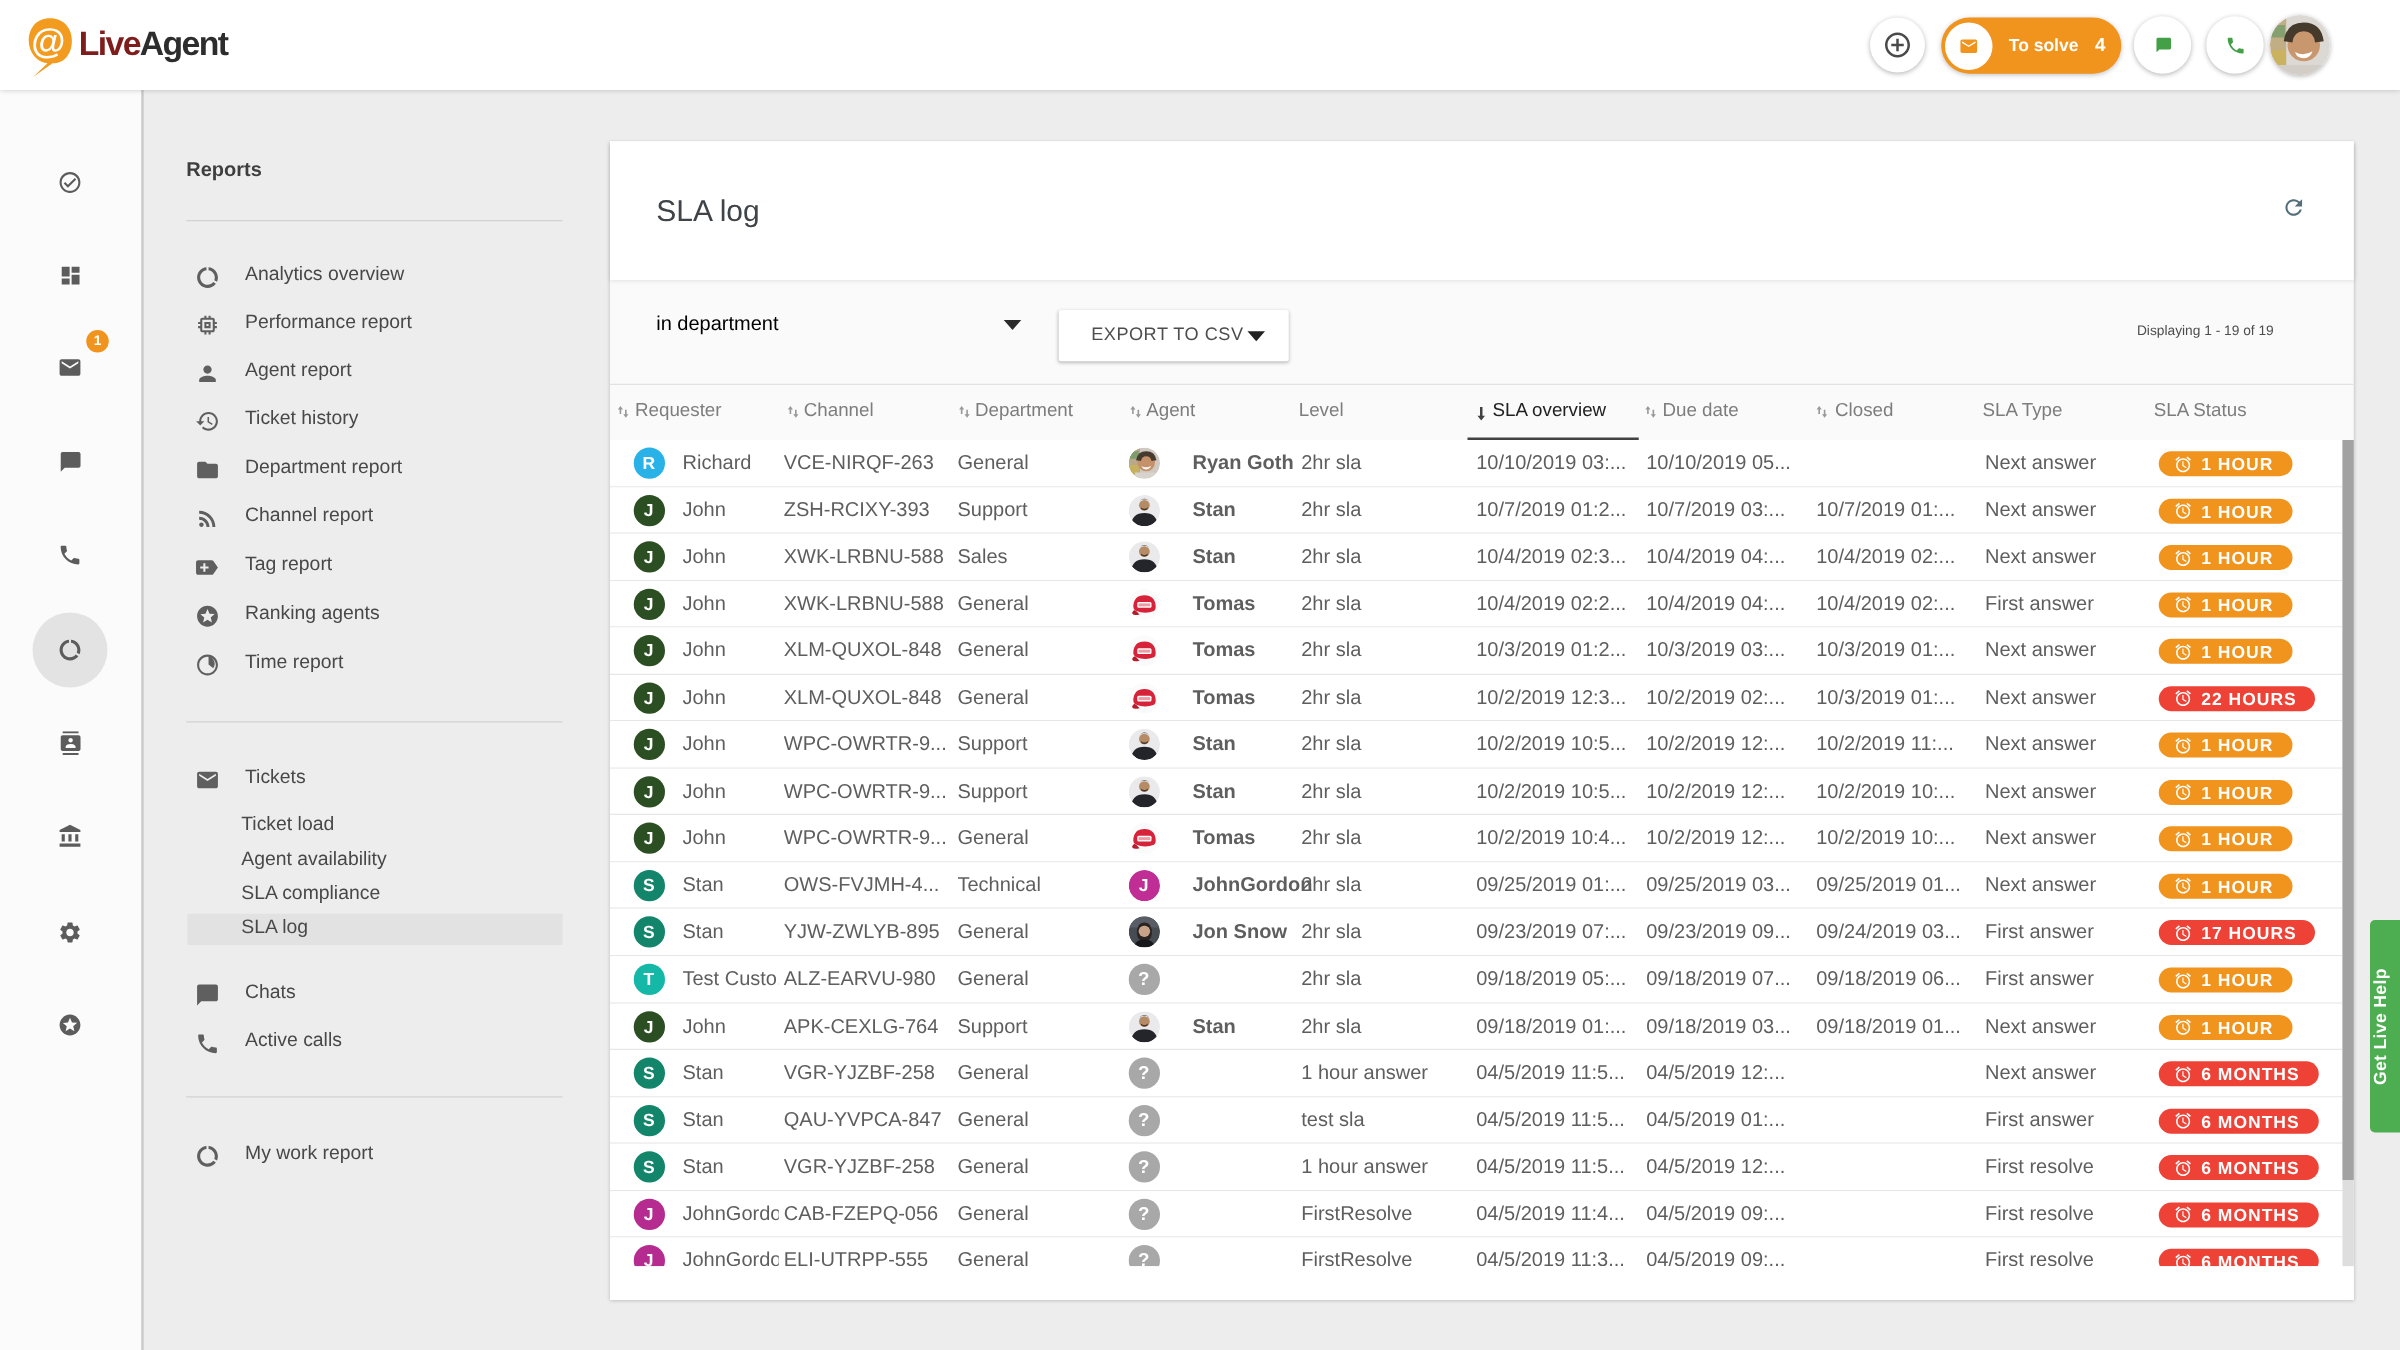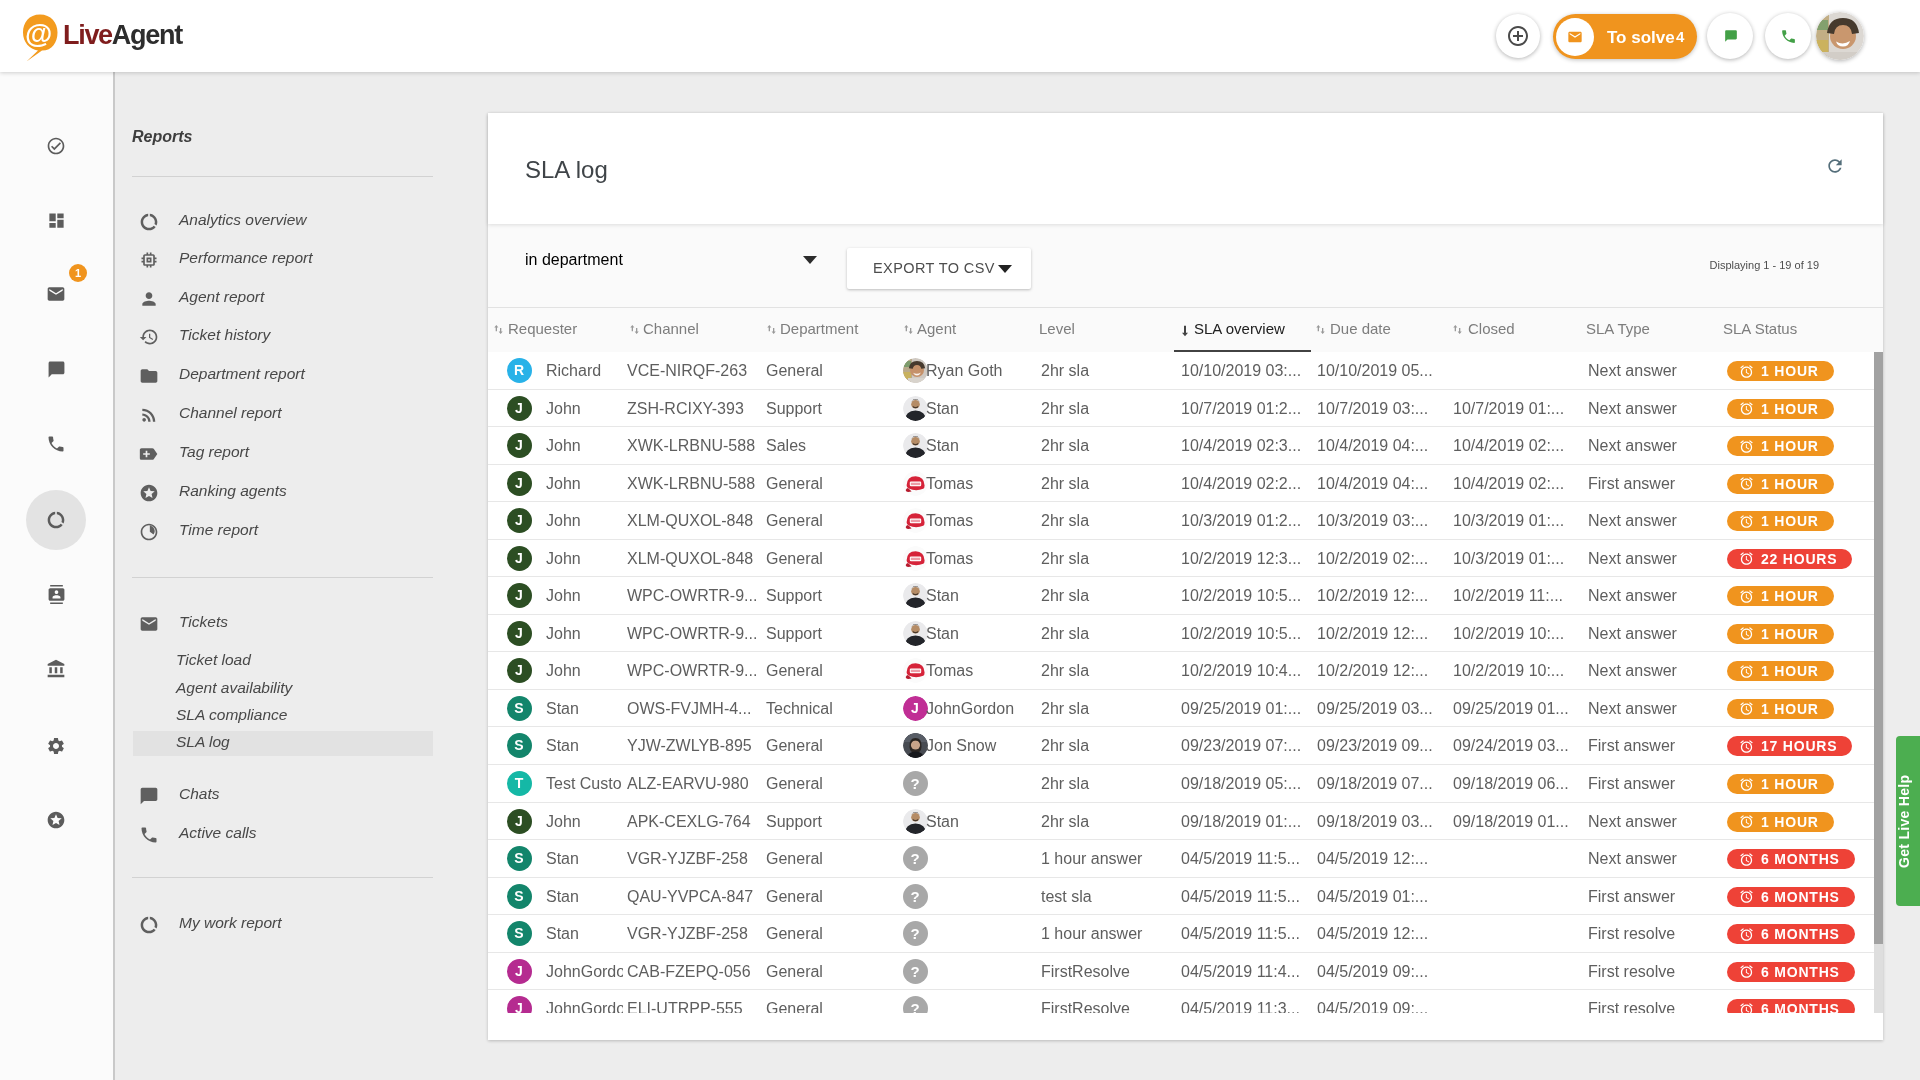--- a/index.html
+++ b/index.html
@@ -15,33 +15,33 @@
 .cbtn { position:absolute; border-radius:50%; background:#fff; box-shadow:0 1px 4px rgba(0,0,0,.3); }
 .plusbtn { left:1496px; top:14px; width:44px; height:44px; }
 .plusbtn svg { margin:10px auto; }
 .chatbtn { left:1707px; top:13px; width:46px; height:46px; }
 .phonebtn { left:1765px; top:13px; width:46px; height:46px; }
 .avbtn { left:1816px; top:12px; width:48px; height:48px; overflow:hidden; }
 .pill { position:absolute; left:1553px; top:14px; width:144px; height:45px; background:#f0941e;
   border-radius:23px; box-shadow:0 1px 4px rgba(0,0,0,.25); }
 .pillc { position:absolute; left:3px; top:3.5px; width:38px; height:38px; background:#fff; border-radius:50%; }
 .pillc svg { margin:11px auto; }
-.pilltx { position:absolute; left:54px; top:14px; color:#fff; font-weight:bold; font-size:17px; }
+.pilltx { position:absolute; left:54px; top:14px; color:#fff; font-weight:bold; font-size:14px; }
 .pillnum { position:absolute; left:123px; top:14px; color:#fff; font-weight:bold; font-size:15px; }
 
 
 .rail { position:absolute; left:0; top:72px; width:115px; height:1008px; background:#fbfbfb; z-index:20;
   border-right:2px solid #c9c9c9; }
 .ric { position:absolute; }
 .selbg { position:absolute; left:26px; top:418px; width:60px; height:60px; border-radius:50%; background:#e3e3e3; }
 .rbadge { position:absolute; left:69px; top:192px; width:18px; height:18px; border-radius:50%; background:#f0941e;
   color:#fff; font-size:11px; font-weight:bold; text-align:center; line-height:18px; }
 
 
-.menu { position:absolute; left:100px; top:72px; width:371px; height:1008px;font-style:italic; }
+.menu { position:absolute; left:117px; top:72px; width:371px; height:1008px; }
 .mtitle { position:absolute; left:32px; top:56px; font-size:16px; font-weight:bold; color:#3e3e3e; }
 .msep { position:absolute; left:32px; width:301px; height:1px; background:#d2d2d2; }
 .mic { position:absolute; left:39px; }
 .mlb { position:absolute; left:79px; font-size:15.5px; color:#484848; }
 .msub { position:absolute; left:76px; font-size:15.5px; color:#484848; }
 .hl2bg { position:absolute; left:33px; top:659px; width:300px; height:25px; background:#e2e2e2; }
 
 
 .card { position:absolute; left:488px; top:113px; width:1395px; height:927px; background:#fafafa;
   box-shadow:0 1px 3px rgba(0,0,0,.22); z-index:10; }
@@ -70,21 +70,21 @@
 .tbody { position:absolute; left:0; top:239px; width:1386px; height:661px; overflow:hidden; background:#fff; }
 .tr { position:relative; width:1386px; height:37.56px; background:#fff; border-bottom:1px solid #e7e7e7; }
 .c { position:absolute; top:0; line-height:37.56px; font-size:16px; color:#5e5e5e; white-space:nowrap; overflow:hidden; }
 .lav { position:absolute; width:25px; height:25px; border-radius:50%; color:#fff; font-size:14px; font-weight:bold;
   text-align:center; line-height:25px; top:6px; left:414.5px; }
 .lav.rq { left:18.5px; }
 .rqn { left:58px; width:77px; }
 .tk { left:139px; width:130px; }
 .dp { left:278px; width:120px; }
 .agav { position:absolute; left:414.5px; top:6px; width:25px; height:25px; border-radius:50%; overflow:hidden; }
-.agn { left:438px; width:110px; }
+.agn { left:466px; width:110px;font-weight:bold; }
 .lv { left:553px; width:130px; }
 .d1 { left:693px; width:130px; }
 .d2 { left:829px; width:130px; }
 .d3 { left:965px; width:130px; }
 .ty { left:1100px; width:120px; }
 .qbg { background:#a8a8a8; }
 .qm { display:block; width:25px; text-align:center; line-height:25px; color:#fff;
   font-size:15px; font-weight:bold; }
 .bwrap { position:absolute; left:1239px; top:9px; height:20px; }
 .badge { display:inline-flex; align-items:center; height:20px; border-radius:10px; padding:0 15px 0 12px;

